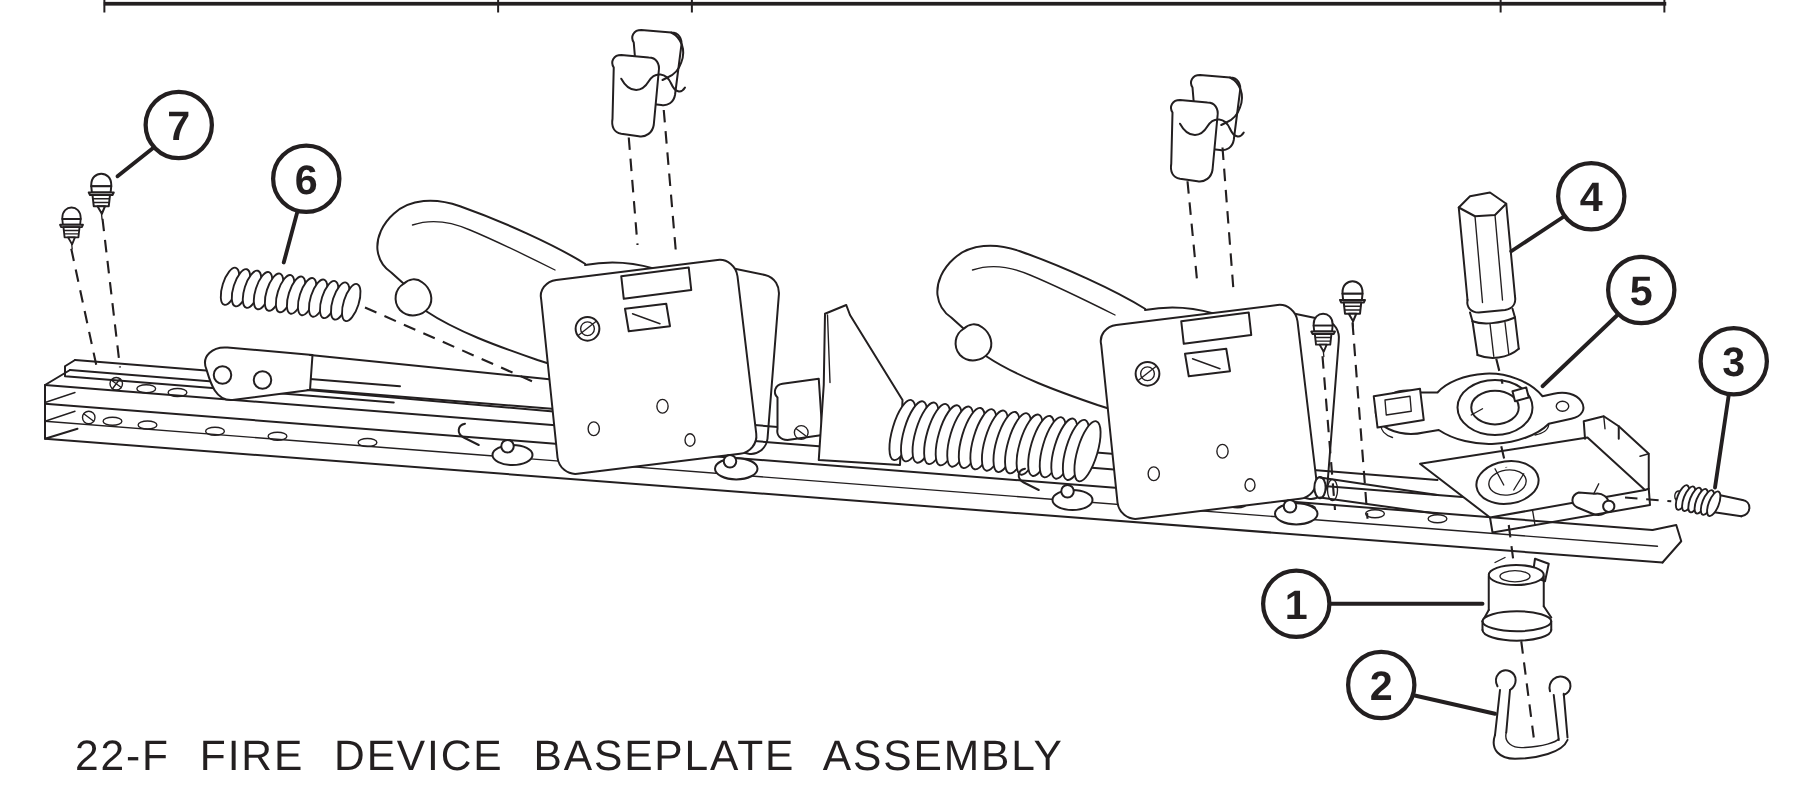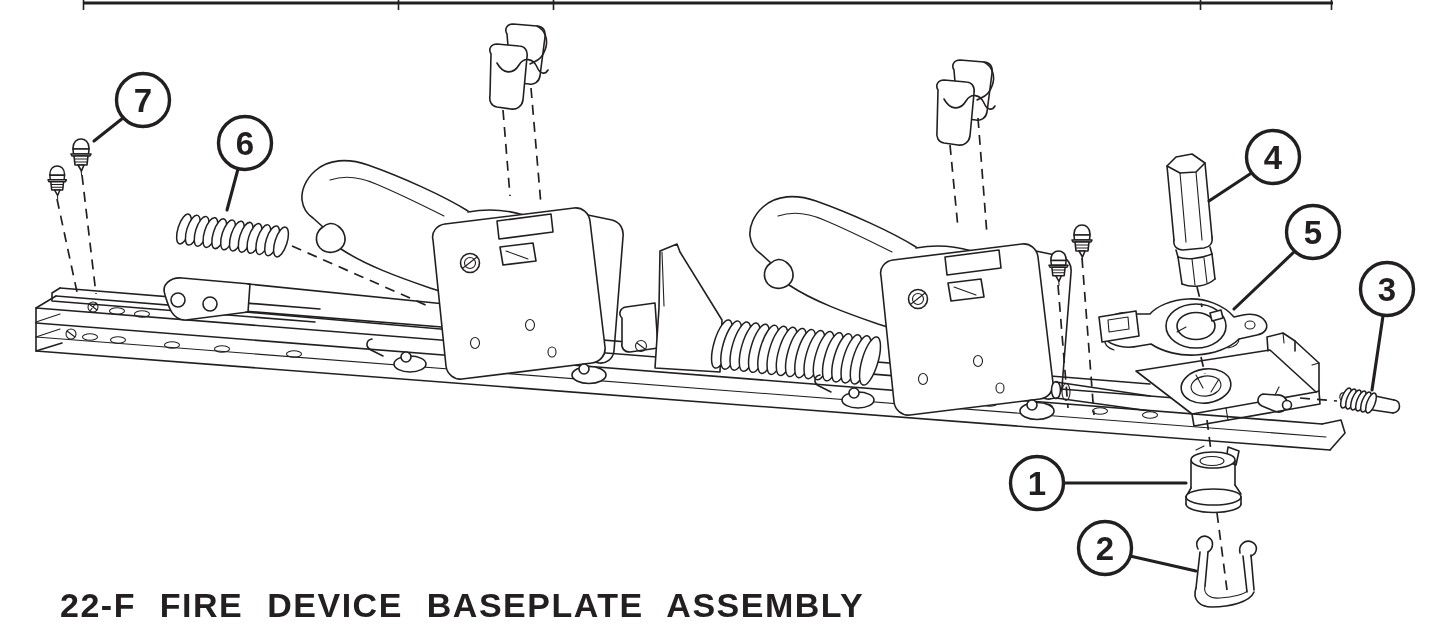--- a/index.html
+++ b/index.html
@@ -9,21 +9,21 @@
   svg .ln{stroke:var(--ink);stroke-width:1.6;fill:none;stroke-linecap:round;stroke-linejoin:round;}
   svg .thin{stroke-width:1.1;}
   svg .fw{stroke:var(--ink);stroke-width:1.6;fill:#fff;stroke-linejoin:round;stroke-linecap:round;}
   svg .dash{stroke:var(--ink);stroke-width:1.7;fill:none;stroke-dasharray:10 7;stroke-linecap:butt;}
   svg .leader{stroke:var(--ink);stroke-width:3.1;fill:none;stroke-linecap:round;}
   svg .balloon{fill:#fff;stroke:var(--ink);stroke-width:3.4;}
   svg .bnum{font-family:"Liberation Sans",sans-serif;font-weight:bold;font-size:33px;
             fill:var(--ink);text-anchor:middle;}
   svg .coil ellipse{fill:#fff;stroke:var(--ink);stroke-width:1.5;}
   svg .tick{stroke:var(--ink);stroke-width:1.6;}
-  .fig-title{position:absolute;left:60px;top:586px;font-weight:bold;font-size:34px;
+  .fig-title{position:absolute;left:60px;top:586px;font-weight:normal;font-size:34px;
              letter-spacing:1.5px;word-spacing:13px;color:var(--ink);white-space:nowrap;text-align:right;}
 </style>
 </head>
 <body>
 
 <div class="page">
 
 <svg width="1439" height="633" viewBox="0 0 1439 633">
 
   <defs>

